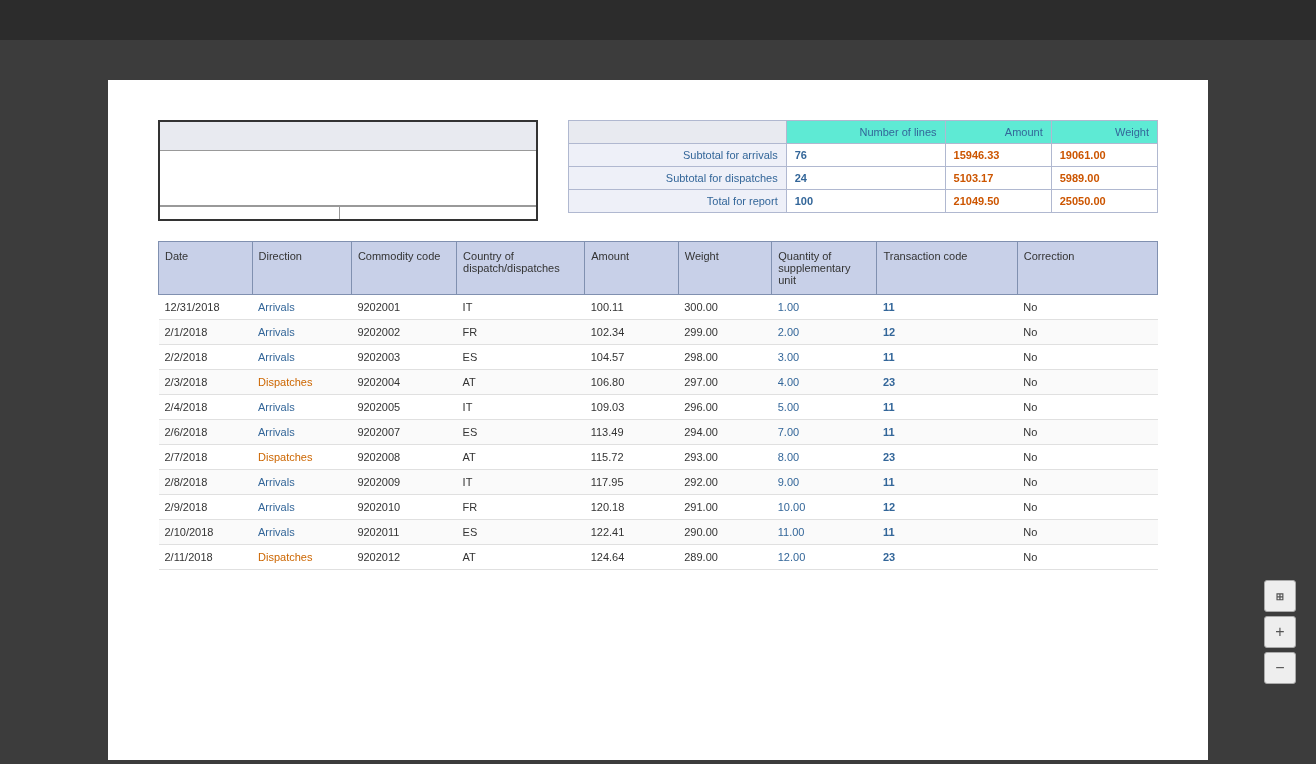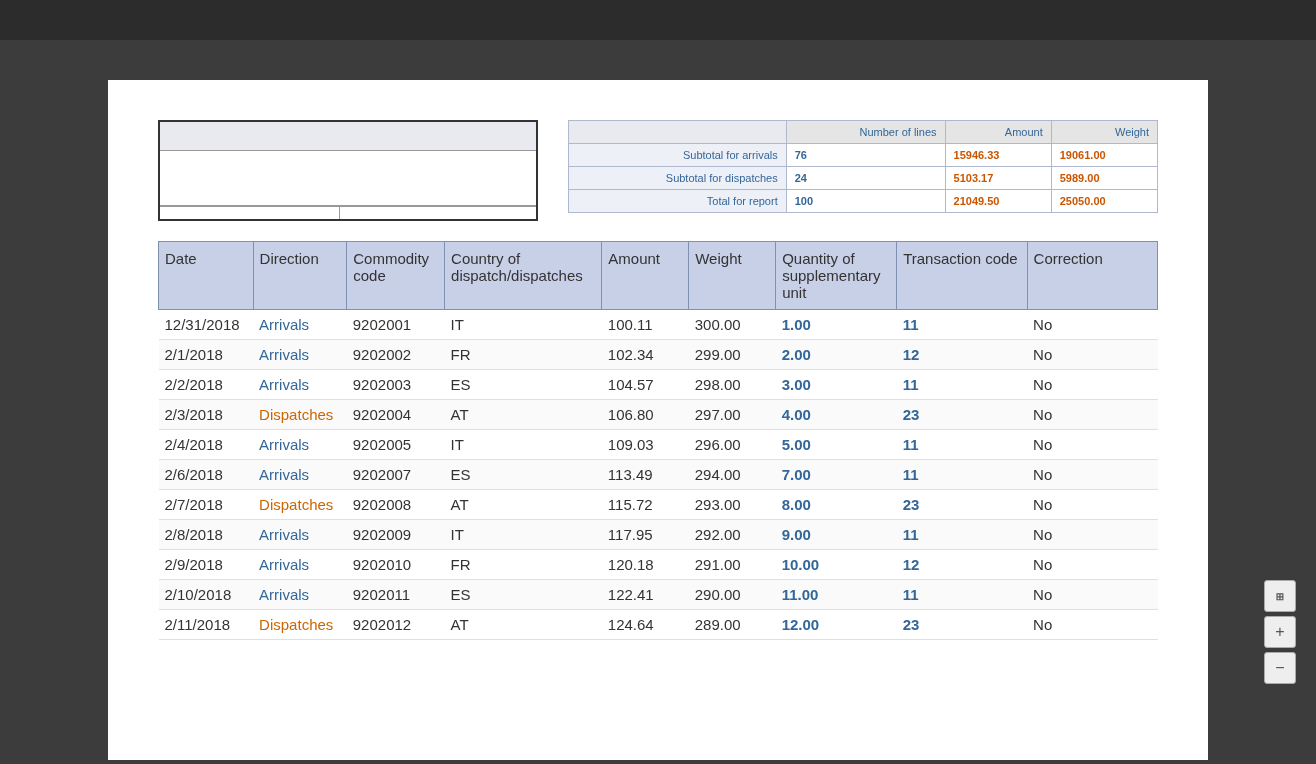--- a/index.html
+++ b/index.html
@@ -97,21 +97,21 @@
     
     .summary-table-wrapper {
       flex: 1;
     }
     .summary-table {
       width: 100%;
       border-collapse: collapse;
       font-size: 11px;
     }
     .summary-table th {
-      background: #e5e5e5;
+      background: #5eead4;
       color: #336699;
       text-align: right;
       padding: 5px 8px;
       border: 1px solid #b0b8d0;
       font-weight: normal;
     }
     .summary-table td {
       padding: 5px 8px;
       border: 1px solid #b0b8d0;
       text-align: left;
@@ -127,21 +127,21 @@
     }
     .summary-table .val-orange {
       color: #cc5500;
       font-weight: bold;
     }
 
     
     .data-table {
       width: 100%;
       border-collapse: collapse;
-      font-size: 15px;
+      font-size: 11px;
       margin-top: 10px;
     }
     .data-table thead tr th {
       background: #c8d0e8;
       border: 1px solid #8090b0;
       padding: 8px 6px;
       text-align: left;
       color: #333;
       font-weight: normal;
       vertical-align: top;
@@ -160,21 +160,21 @@
     .col-country { width: 90px; }
     .col-amount { width: 80px; text-align: right; }
     .col-weight { width: 80px; text-align: right; }
     .col-qty { width: 90px; text-align: right; }
     .col-transaction { width: 120px; }
     .col-correction { width: 120px; }
 
     td.text-right { text-align: left; }
     .arrivals { color: #336699; }
     .dispatches { color: #cc6600; }
-    .qty-blue { color: #336699; font-weight: bold; }
+    .qty-blue { color: #336699; font-weight: normal; }
     .trans-code { color: #336699; font-weight: bold; }
 
     
     .zoom-controls {
       position: fixed;
       right: 20px;
       bottom: 80px;
       display: flex;
       flex-direction: column;
       gap: 4px;

